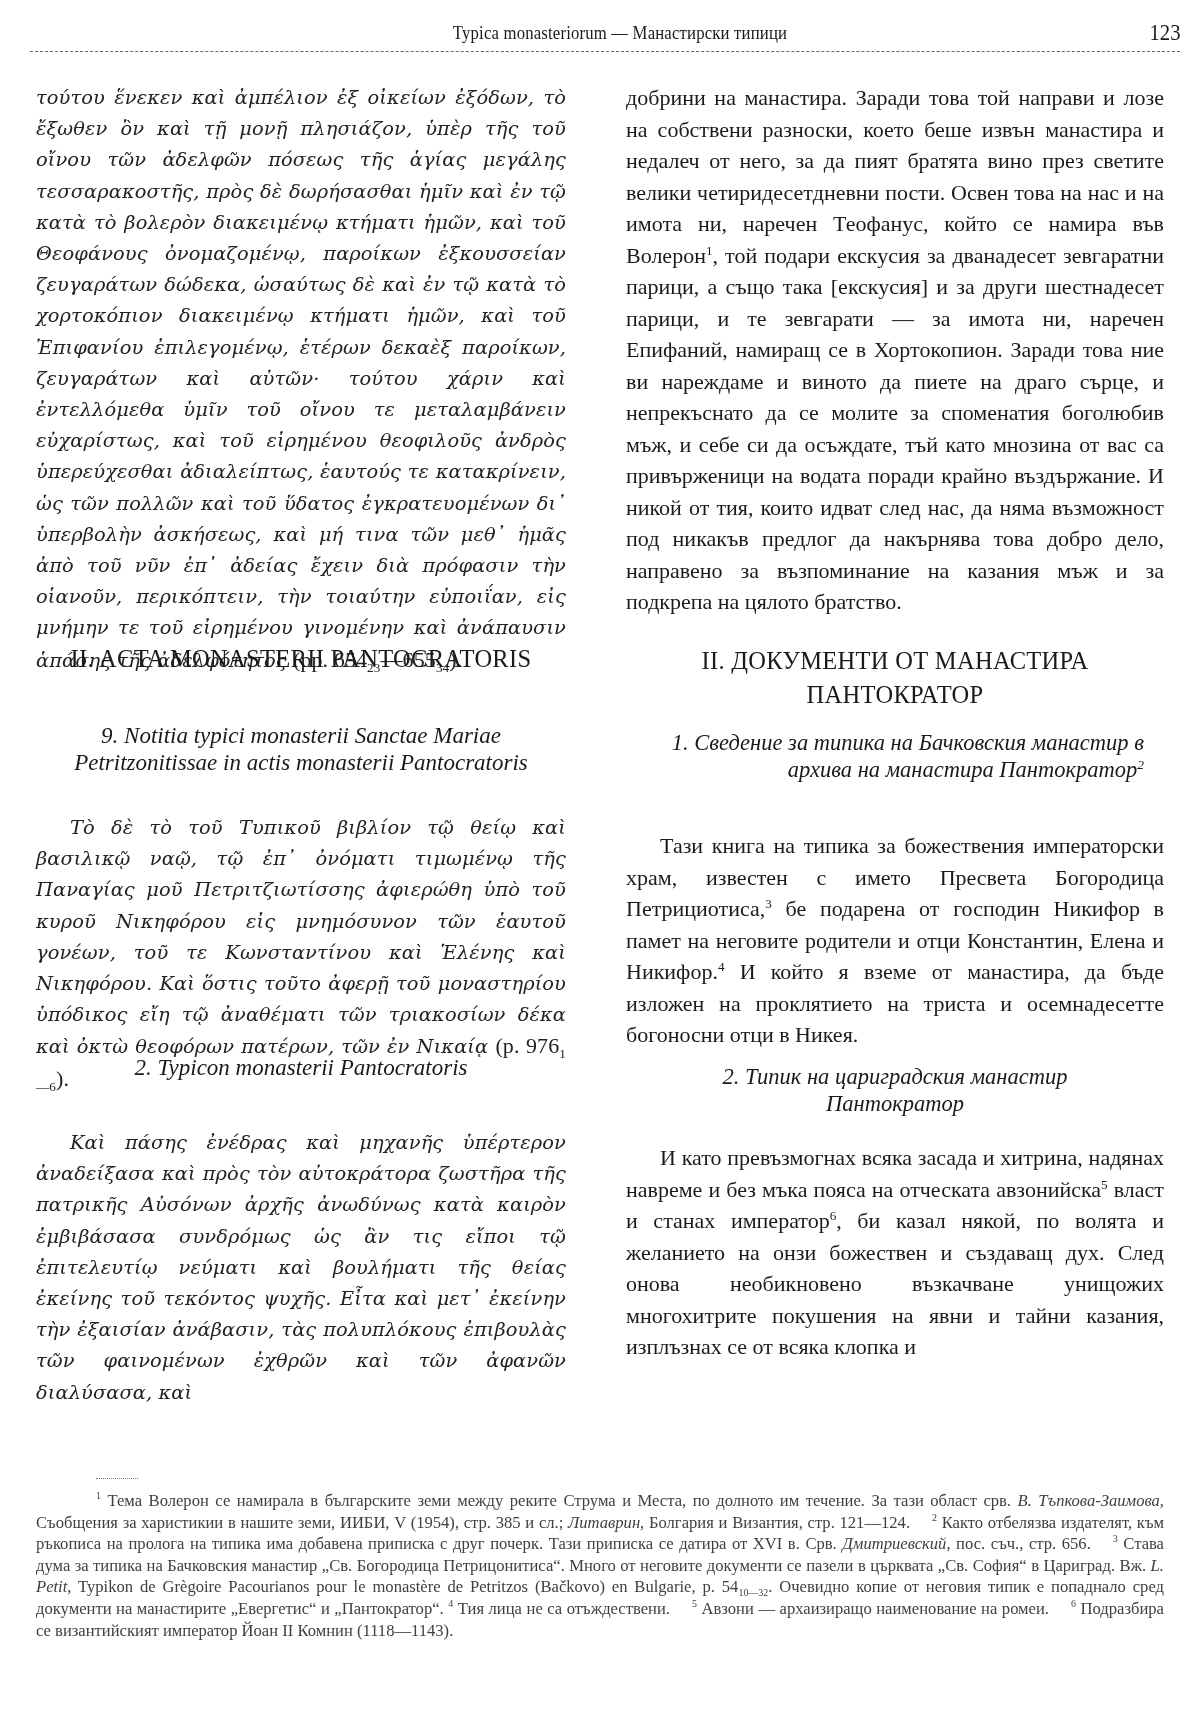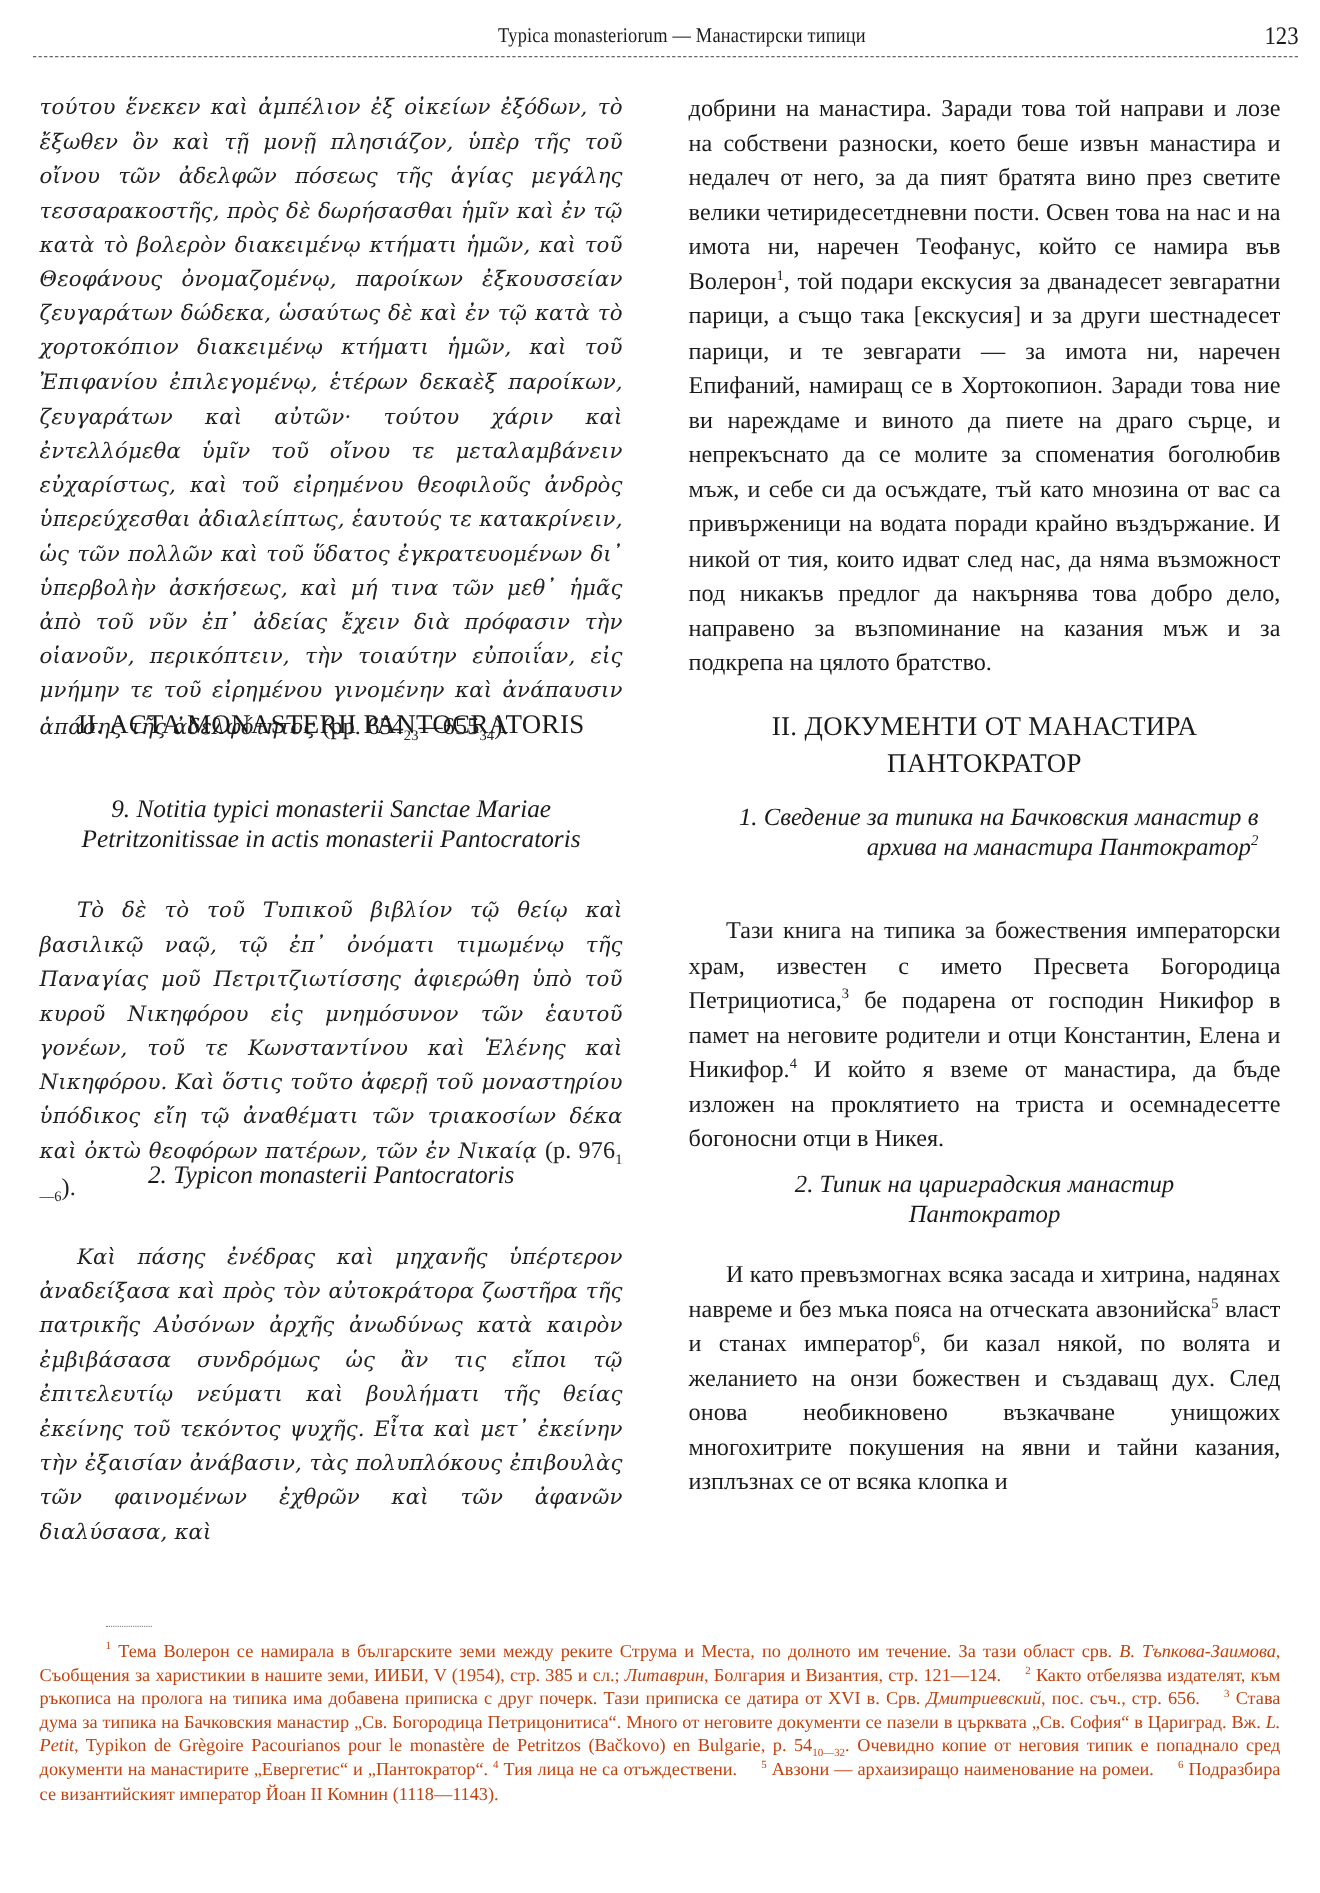--- a/index.html
+++ b/index.html
@@ -70,21 +70,21 @@
 
   
   .fn-rule {
     position: absolute; left: 96px; top: 1478px; width: 42px;
     border-top: 1px dotted #777;
   }
   .footnotes {
     position: absolute; left: 36px; top: 1490px; width: 1128px;
     font-size: 16.6px; line-height: 21.6px; text-align: justify;
     font-family: "Liberation Serif", serif;
-    color: #c2410c;
+    color: #404040;
   }
   .footnotes .fn-p { text-indent: 60px; }
   .fn-gap { display: inline-block; width: 22px; }
   .it { font-style: italic; }
 </style>
 </head>
 <body>
 
 <div class="page">
 

